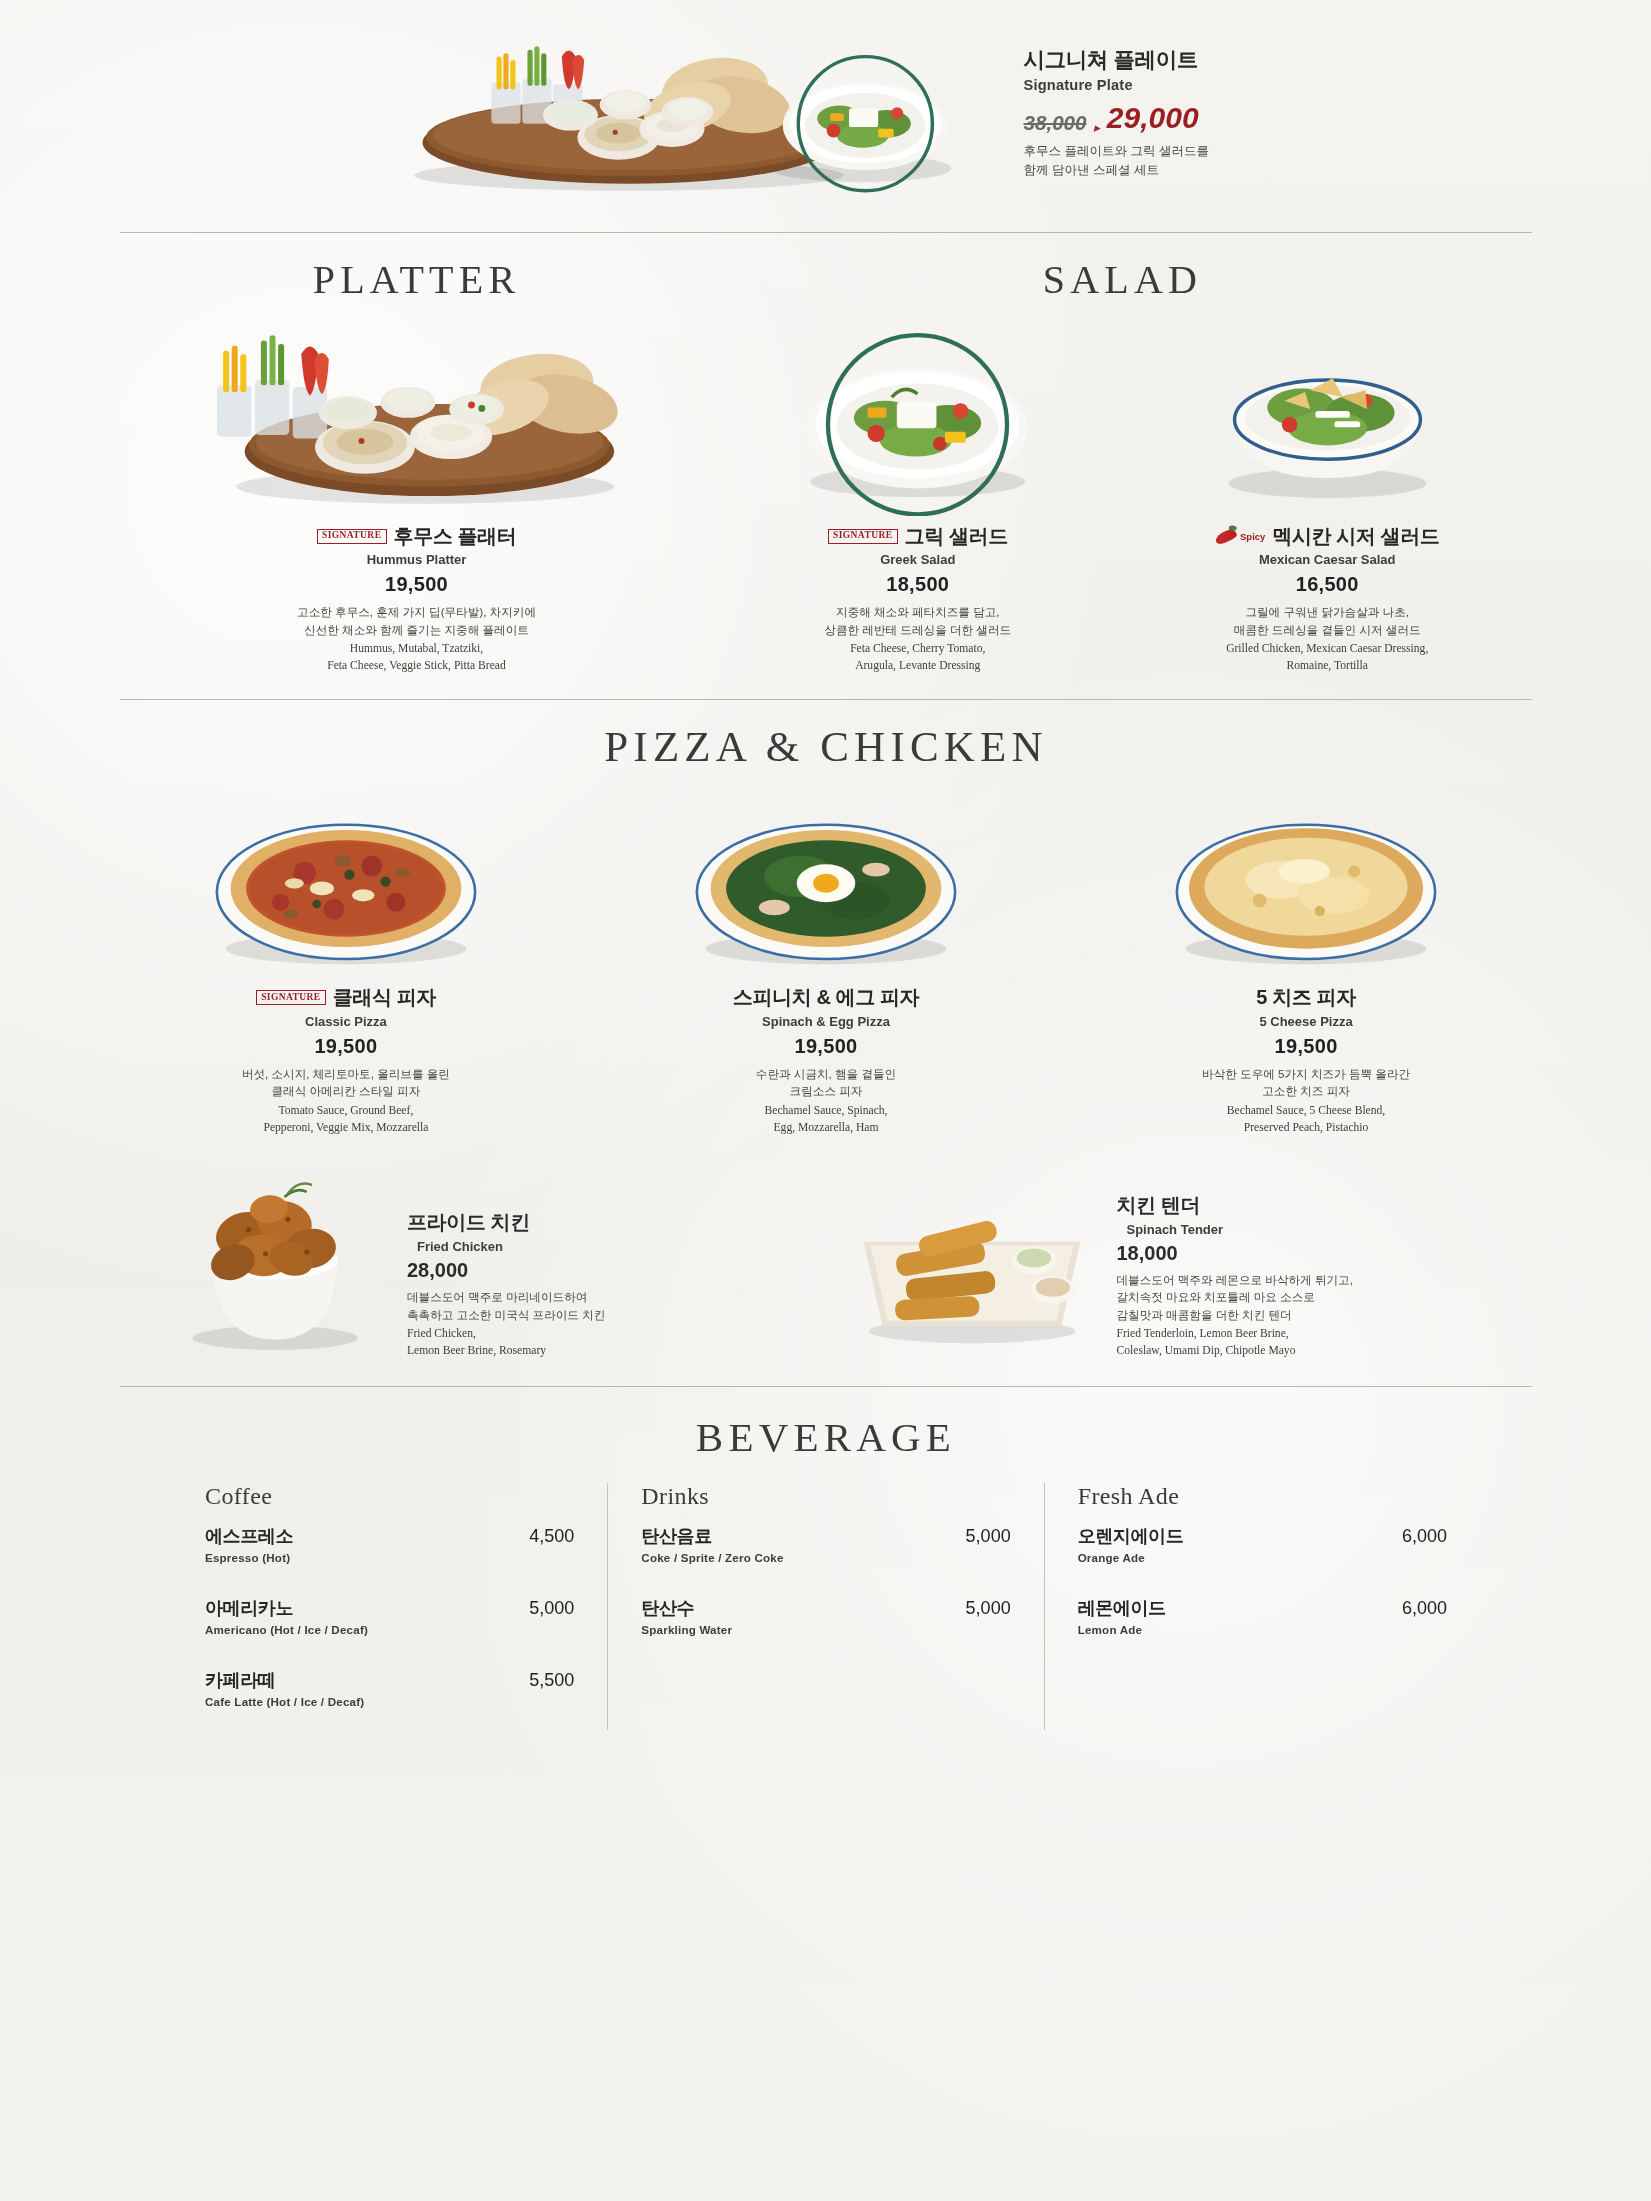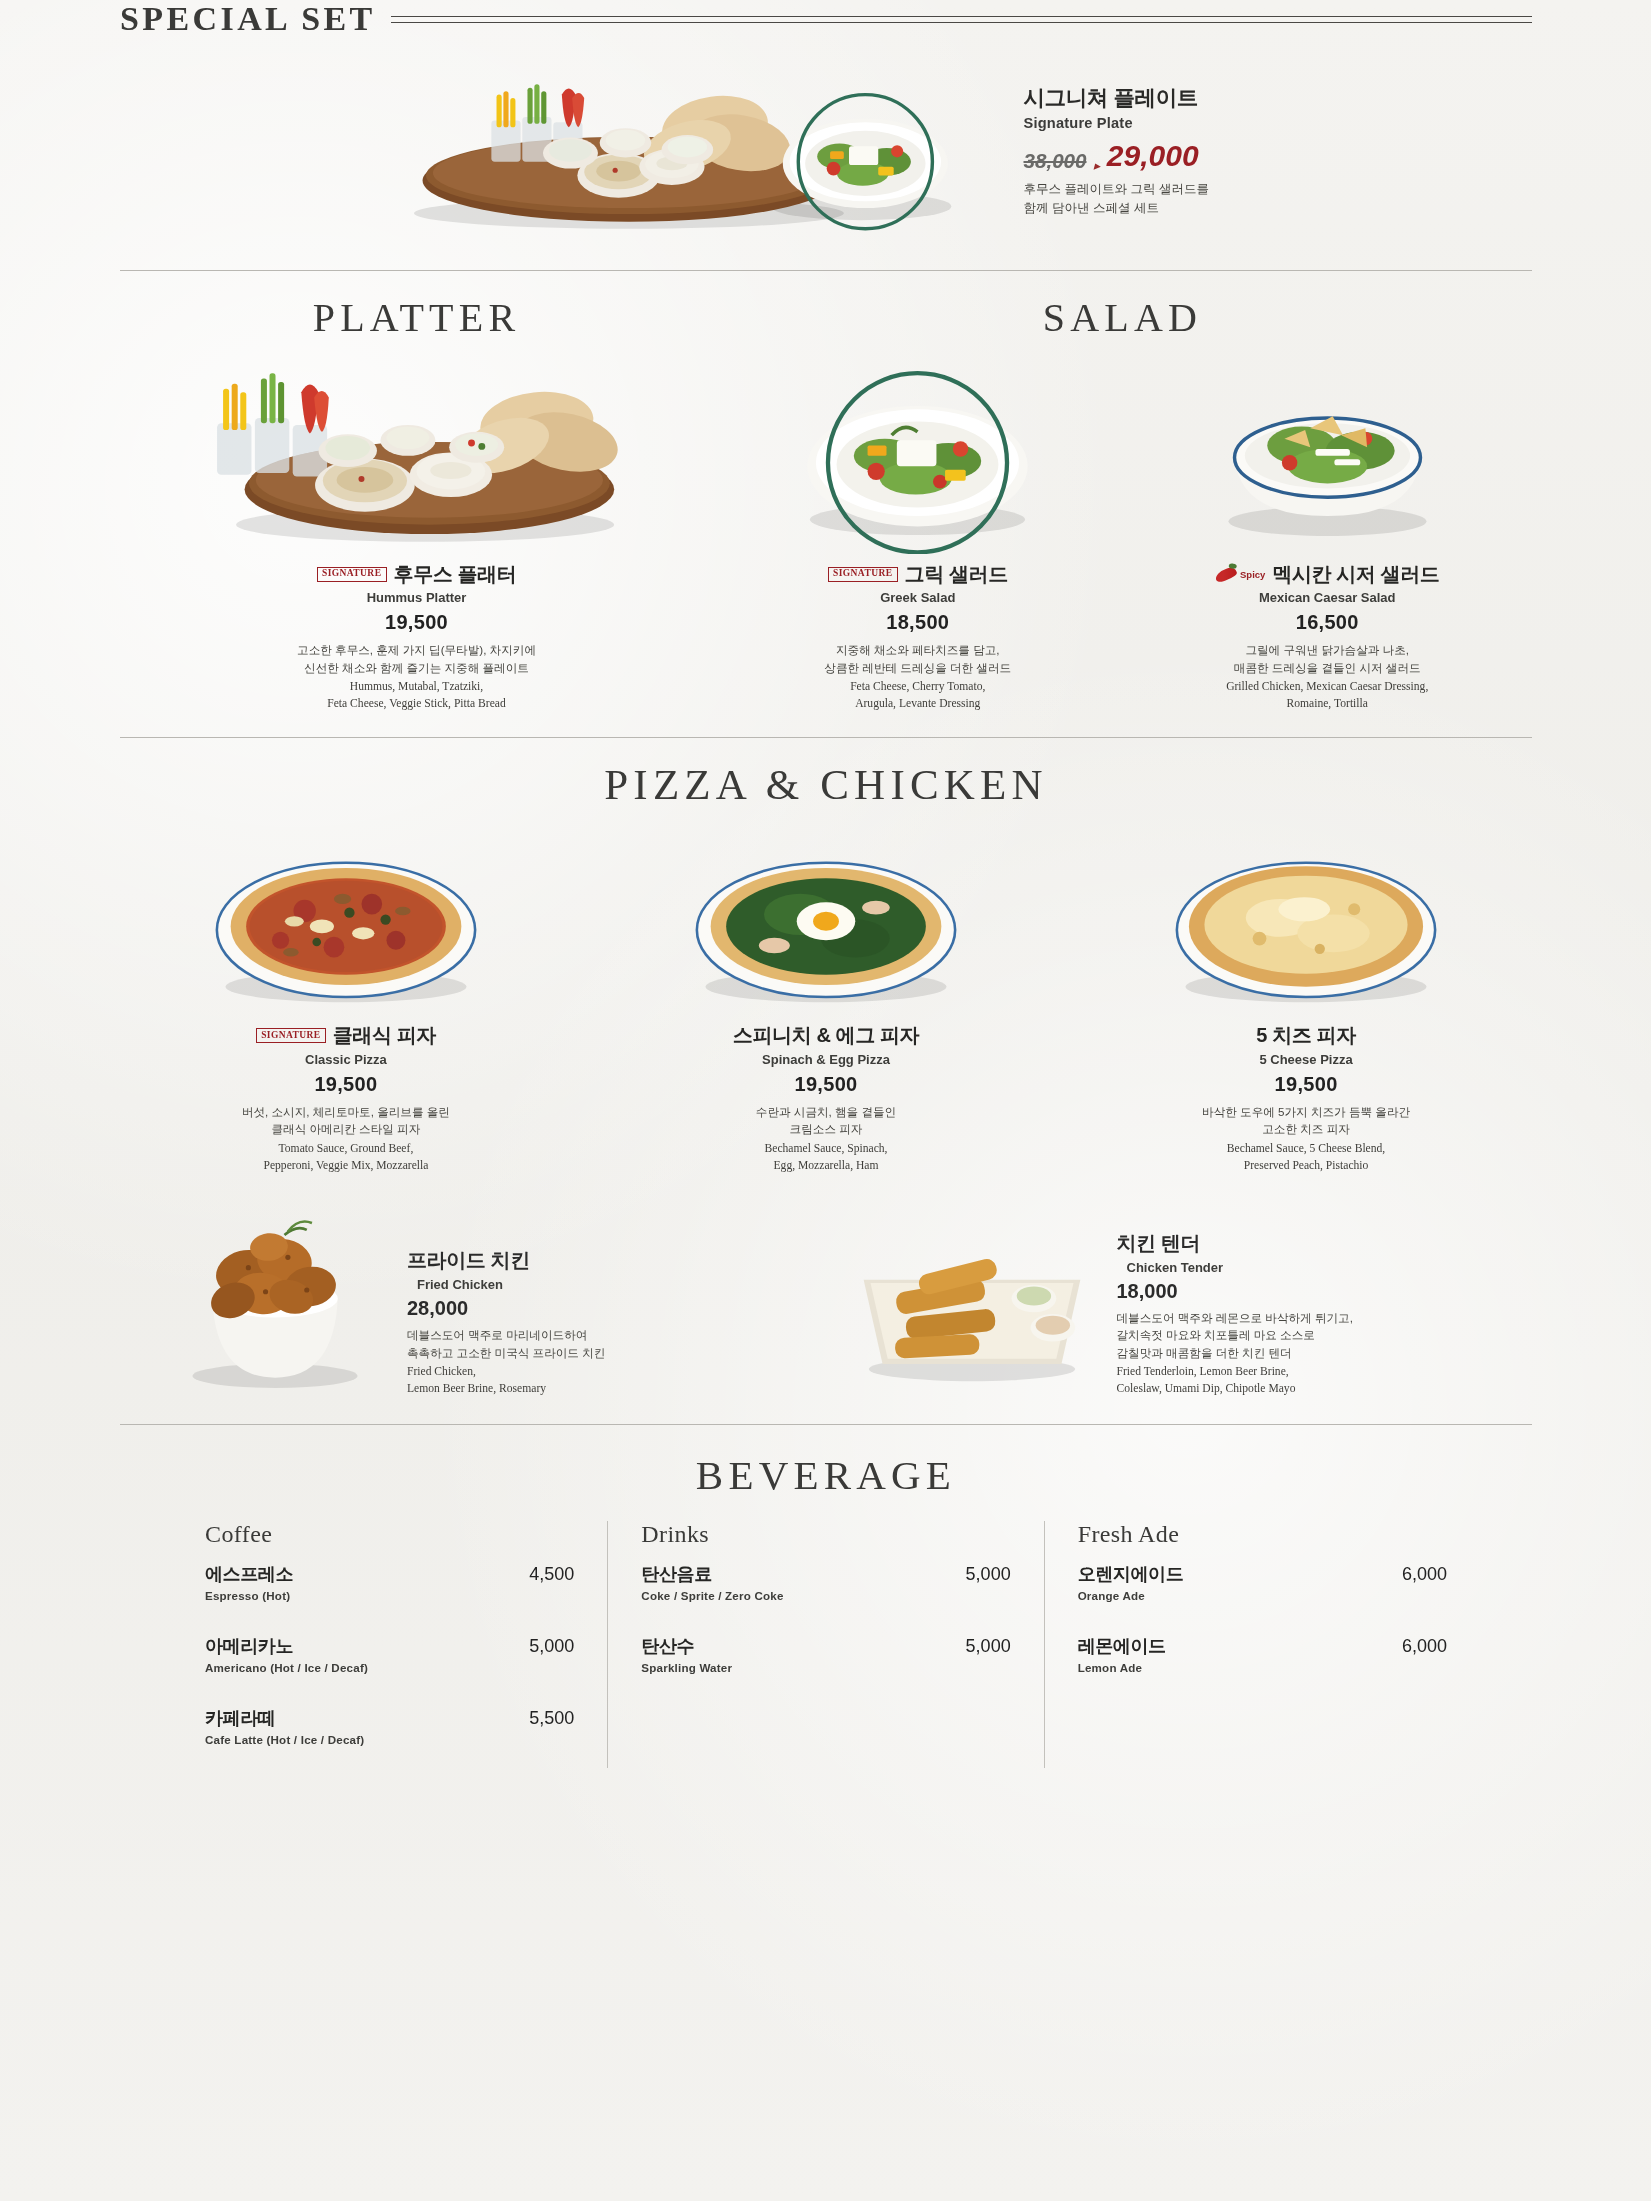--- a/index.html
+++ b/index.html
@@ -134,27 +134,20 @@
   .bev-kr { font-size: 18px; font-weight: 700; letter-spacing: -0.4px; color: #262624; }
   .bev-price { font-size: 18px; font-weight: 400; color: #222; margin-top: 12px; }
   .bev-en { font-size: 11.6px; font-weight: 700; color: #3d3d3a; margin-top: 2.6px; letter-spacing: 0.2px; }
 </style>
 </head>
 <body>
 
 <div class="page">
 
   <section>
-    <div class="special-head">
-      <div class="sec-title">SPECIAL SET</div>
-      <div class="lines">
-        <div></div>
-          <div></div>
-      </div>
-    </div>
 
     <div class="special-body">
       <div class="special-img-wrap">
         <svg viewBox="0 0 720 210" width="619" height="181">
           <ellipse cx="300" cy="178" rx="250" ry="18" fill="rgba(0,0,0,0.10)"></ellipse>
           <ellipse cx="570" cy="170" rx="105" ry="16" fill="rgba(0,0,0,0.10)"></ellipse>
 
           <ellipse cx="300" cy="140" rx="240" ry="48" fill="#7b4a26"></ellipse>
           <ellipse cx="300" cy="134" rx="236" ry="45" fill="#8d5a2f"></ellipse>
           <ellipse cx="300" cy="131" rx="228" ry="41" fill="#9a653a"></ellipse>
@@ -505,21 +498,21 @@
               <rect x="86" y="92" width="92" height="24" rx="11" fill="#d89c3f" transform="rotate(-14 86 92)"></rect>
             </g>
             <ellipse cx="222" cy="118" rx="26" ry="16" fill="#f7f5ee"></ellipse>
             <ellipse cx="222" cy="115" rx="20" ry="11" fill="#cdd9b0"></ellipse>
             <ellipse cx="244" cy="152" rx="26" ry="16" fill="#f7f5ee"></ellipse>
             <ellipse cx="244" cy="149" rx="20" ry="11" fill="#e3cdb0"></ellipse>
           </svg>
         </div>
         <div class="chicken-text">
           <div class="kr">치킨 텐더</div>
-          <div class="en">Chicken Tender</div>
+          <div class="en">Spinach Tender</div>
           <div class="price">18,000</div>
           <div class="desc-kr" style="white-space:pre-line">데블스도어 맥주와 레몬으로 바삭하게 튀기고,
 갈치속젓 마요와 치포틀레 마요 소스로
 감칠맛과 매콤함을 더한 치킨 텐더</div>
           <div class="desc-en" style="white-space:pre-line">Fried Tenderloin, Lemon Beer Brine,
 Coleslaw, Umami Dip, Chipotle Mayo</div>
         </div>
       </div>
     </div>
   </section>

